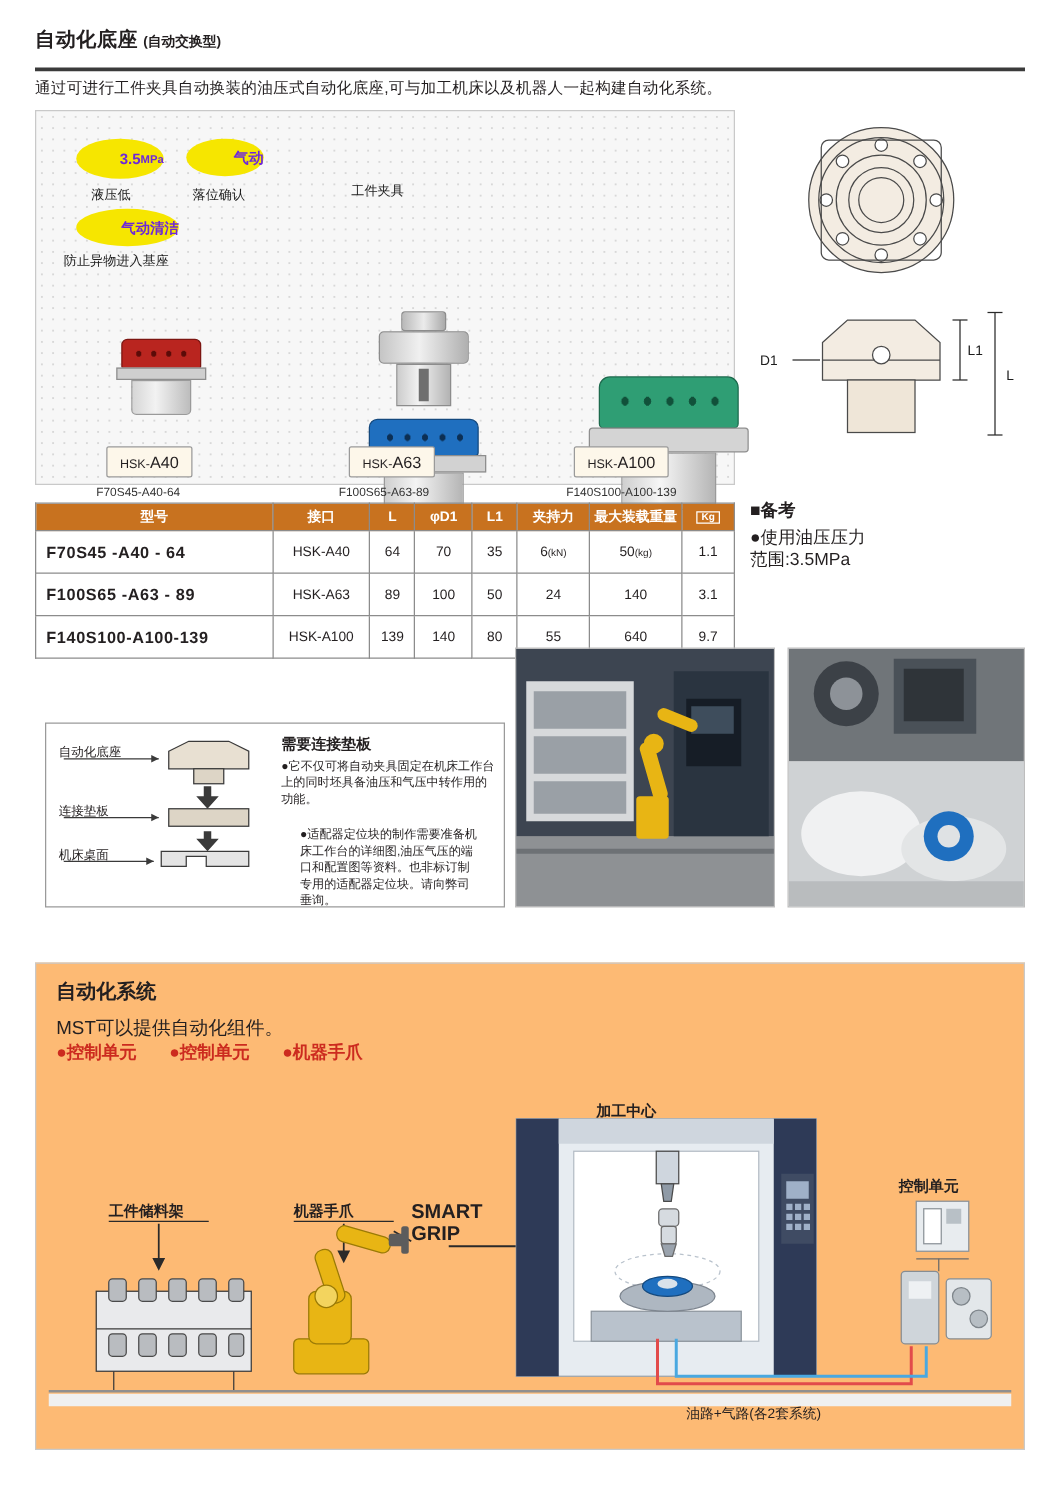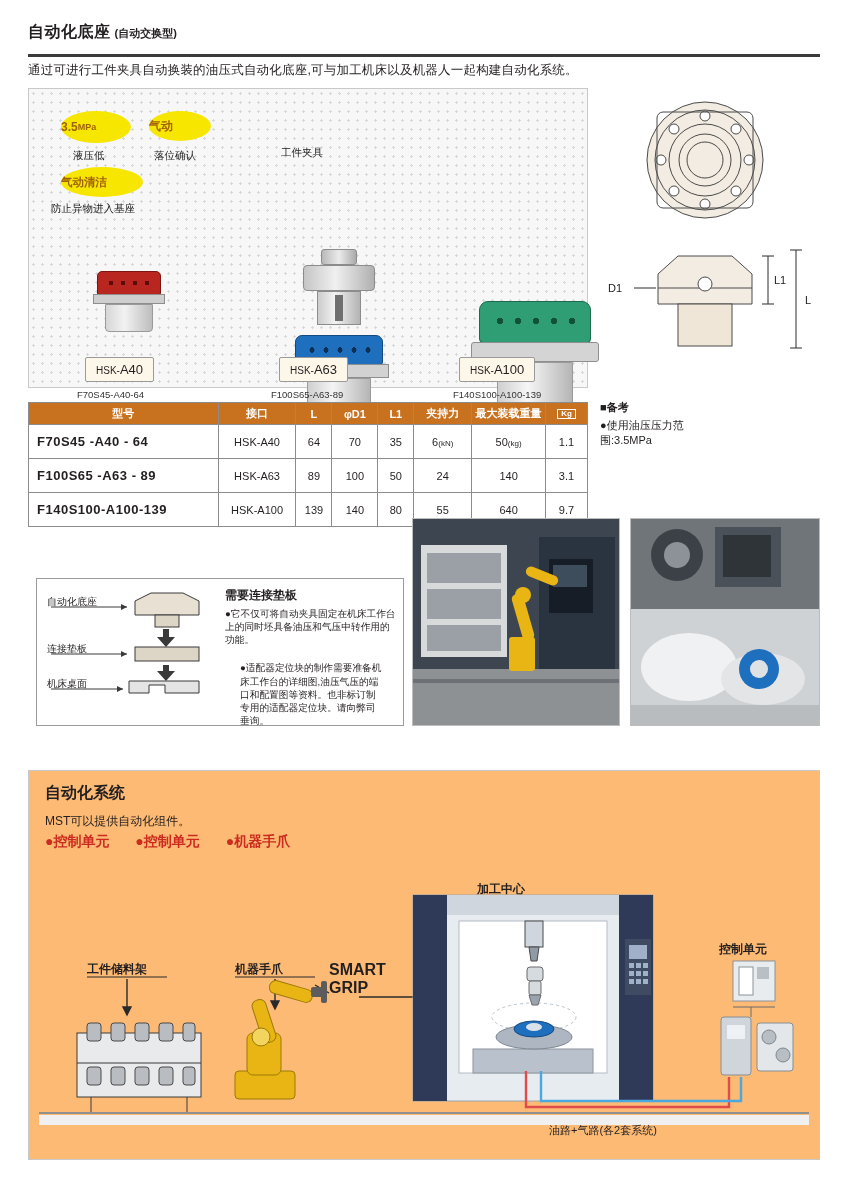--- a/index.html
+++ b/index.html
@@ -27,22 +27,22 @@
   .photo-panel {
     position:absolute; left:28px; top:88px; width:560px; height:300px;
     border:1px solid #c9c9c9;
     background-color:#f7f7f7;
     background-image:
       radial-gradient(#d8d8d8 1px, transparent 1.1px);
     background-size: 9px 9px;
   }
   .bubble {
     position:absolute; border-radius:50%;
-    display:flex; align-items:center; justify-content:flex-start;
-    font-weight:bold; color:#a16207;
+    display:flex; align-items:center; justify-content:flex-end;
+    font-weight:bold; color:#6d28d9;
   }
   .bubble.yellow { background:#f6e600; }
   .b1 { left:32px; top:22px; width:70px; height:32px; font-size:12px; }
   .b1 small { font-size:9px; }
   .b2 { left:120px; top:22px; width:62px; height:30px; font-size:12px; }
   .b3 { left:32px; top:78px; width:82px; height:30px; font-size:11.5px; }
   .cap { position:absolute; font-size:10.5px; color:#1c1c1c; }
   .c1 { left:44px; top:60px; }
   .c2 { left:125px; top:60px; }
   .c3 { left:22px; top:113px; }
@@ -93,21 +93,21 @@
   .mod { position:absolute; font-size:9.5px; color:#333; }
   .m1 { left:48px; top:300px; }
   .m2 { left:242px; top:300px; }
   .m3 { left:424px; top:300px; }
 
   
   .draw { position:absolute; left:600px; top:92px; width:230px; height:300px; }
   .draw svg { display:block; }
 
   
-  .remark { position:absolute; left:600px; top:400px; font-size:11px; }
+  .remark { position:absolute; left:600px; top:400px; font-size:14px; }
   .remark .rtitle { font-weight:bold; }
   .remark .ritem { margin-top:3px; }
 
   
   table.spec {
     position:absolute; left:28px; top:402px; width:560px;
     border-collapse:collapse; font-size:11px;
   }
   table.spec th {
     background:#c8721f; color:#ffffff; border:1px solid #8c8c8c;
@@ -136,21 +136,21 @@
   .ph { position:absolute; border:1px solid #bdbdbd; overflow:hidden; }
   .ph1 { left:412px; top:518px; width:208px; height:208px; background:linear-gradient(180deg,#2e3642,#545d6a 40%,#8d8f90); }
   .ph2 { left:630px; top:518px; width:190px; height:208px; background:linear-gradient(180deg,#6a6f74,#c9ccce 55%,#e7e9ea); }
 
   
   .sys {
     position:absolute; left:28px; top:770px; width:792px; height:390px;
     border:1px solid #c9c9c9; background:#fdba74;
   }
   .sys-title { position:absolute; left:16px; top:12px; font-size:16px; font-weight:bold; }
-  .sys-sub { position:absolute; left:16px; top:42px; font-size:12px; }
+  .sys-sub { position:absolute; left:16px; top:42px; font-size:15px; }
   .sys-items { position:absolute; left:16px; top:62px; font-size:14px; font-weight:bold; color:#cc2b1f; }
   .sys-items span { margin-right:22px; }
 
   .sys-lbl { position:absolute; font-size:12px; font-weight:bold; }
   .smart { position:absolute; left:300px; top:190px; font-size:16px; font-weight:bold; line-height:1.15; }
 
   .bottom-note { position:absolute; left:520px; top:352px; font-size:11px; }
 </style>
 </head>
 <body>

